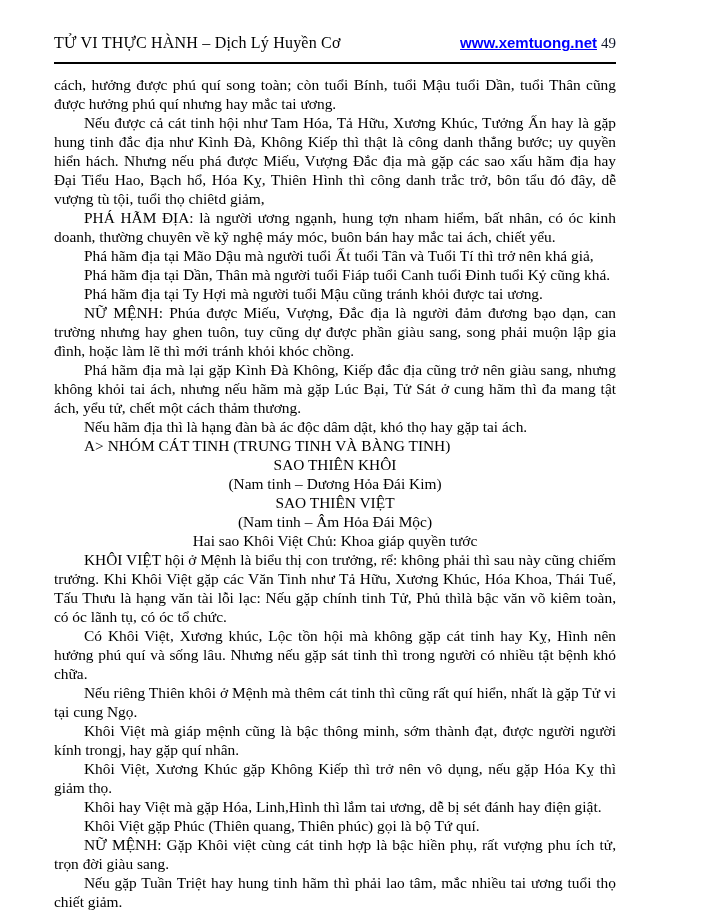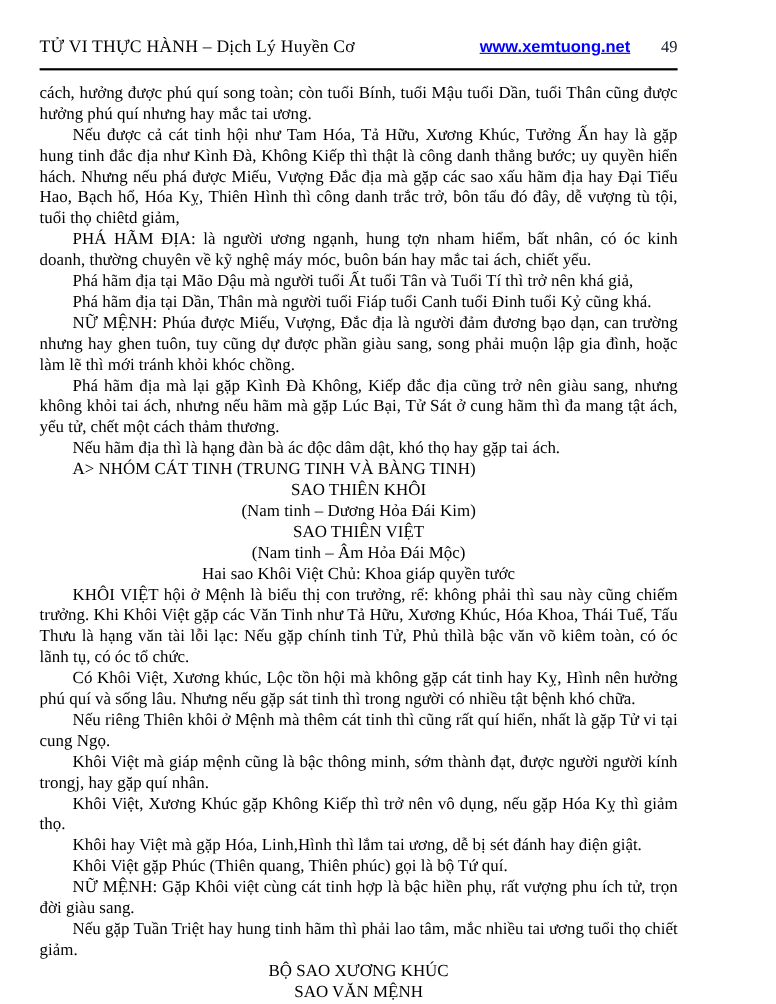--- a/index.html
+++ b/index.html
@@ -8,37 +8,37 @@
     background: #ffffff;
   }
   .page {
     position: relative;
     width: 652px;
     height: 913px;
     box-sizing: border-box;
     background: #ffffff;
     color: #000000;
     font-family: "Liberation Serif", serif;
-    padding: 34px 36px 0 36px;
+    padding: 34px 36px 0 54px;
     overflow: hidden;
   }
   .header {
     display: flex;
     justify-content: space-between;
     align-items: baseline;
     font-size: 16px;
     white-space: nowrap;
   }
   .header-title {
     letter-spacing: 0.2px;
   }
   .header-right {
     display: flex;
     align-items: baseline;
-    gap: 28px;
+    gap: 4px;
   }
   .site-link {
     font-family: "Liberation Sans", sans-serif;
     font-weight: bold;
     font-size: 15px;
     color: #0000ff;
     text-decoration: underline;
     cursor: pointer;
   }
   .page-num {
@@ -82,20 +82,21 @@
   </div>
 
   <hr class="rule">
 
   <div class="doc">
     <p class="cont">cách, hưởng được phú quí song toàn; còn tuổi Bính, tuổi Mậu tuổi Dần, tuổi Thân cũng được hưởng phú quí nhưng hay mắc tai ương.</p>
     <p class="ind">Nếu được cả cát tinh hội như Tam Hóa, Tả Hữu, Xương Khúc, Tưởng Ấn hay là gặp hung tinh đắc địa như Kình Đà, Không Kiếp thì thật là công danh thẳng bước; uy quyền hiển hách. Nhưng nếu phá được Miếu, Vượng Đắc địa mà gặp các sao xấu hãm địa hay Đại Tiểu Hao, Bạch hổ, Hóa Kỵ, Thiên Hình thì công danh trắc trở, bôn tẩu đó đây, dễ vượng tù tội, tuổi thọ chiêtd giảm,</p>
     <p class="ind">PHÁ HÃM ĐỊA: là người ương ngạnh, hung tợn nham hiểm, bất nhân, có óc kinh doanh, thường chuyên về kỹ nghệ máy móc, buôn bán  hay mắc tai ách, chiết yểu.</p>
     <p class="ind">Phá hãm địa tại Mão Dậu mà người tuổi Ất tuổi Tân và Tuổi Tí thì trở nên khá giả,</p>
     <p class="ind">Phá hãm địa tại Dần, Thân mà người tuổi Fiáp tuổi Canh tuổi Đinh tuổi Kỷ cũng khá.</p>
+    <p class="ind">Phá hãm địa tại Ty Hợi mà người tuổi Mậu cũng tránh khỏi được tai ương.</p>
     <p class="ind">NỮ MỆNH: Phúa được Miếu, Vượng, Đắc địa là người đảm đương bạo dạn, can trường nhưng hay ghen tuôn, tuy cũng dự được phần giàu sang, song phải muộn lập gia đình, hoặc làm lẽ thì mới tránh khỏi khóc chồng.</p>
     <p class="ind">Phá hãm địa mà lại gặp Kình Đà Không, Kiếp đắc địa cũng trở nên giàu sang, nhưng không khỏi tai ách, nhưng nếu hãm mà gặp Lúc Bại, Tử Sát ở cung hãm thì đa mang tật ách, yểu tử, chết một cách thảm thương.</p>
     <p class="ind">Nếu hãm địa thì là hạng đàn bà ác độc dâm dật, khó thọ hay gặp tai ách.</p>
     <p class="ind">A&gt; NHÓM CÁT TINH (TRUNG TINH VÀ BÀNG TINH)</p>
     <p class="center">SAO THIÊN KHÔI</p>
     <p class="center">(Nam tinh – Dương Hỏa Đái Kim)</p>
     <p class="center">SAO THIÊN VIỆT</p>
     <p class="center">(Nam tinh – Âm Hỏa Đái Mộc)</p>
     <p class="center">Hai sao Khôi Việt Chủ: Khoa giáp quyền tước</p>
     <p class="ind">KHÔI VIỆT hội ở Mệnh là biểu thị con trưởng, rể: không phải thì sau này cũng chiếm trưởng. Khi Khôi Việt gặp các Văn Tinh như Tả Hữu, Xương Khúc, Hóa Khoa, Thái Tuế, Tấu Thưu là hạng văn tài lỗi lạc: Nếu gặp chính tinh Tử, Phủ thìlà bậc văn võ kiêm toàn, có óc lãnh tụ, có óc tổ chức.</p>

